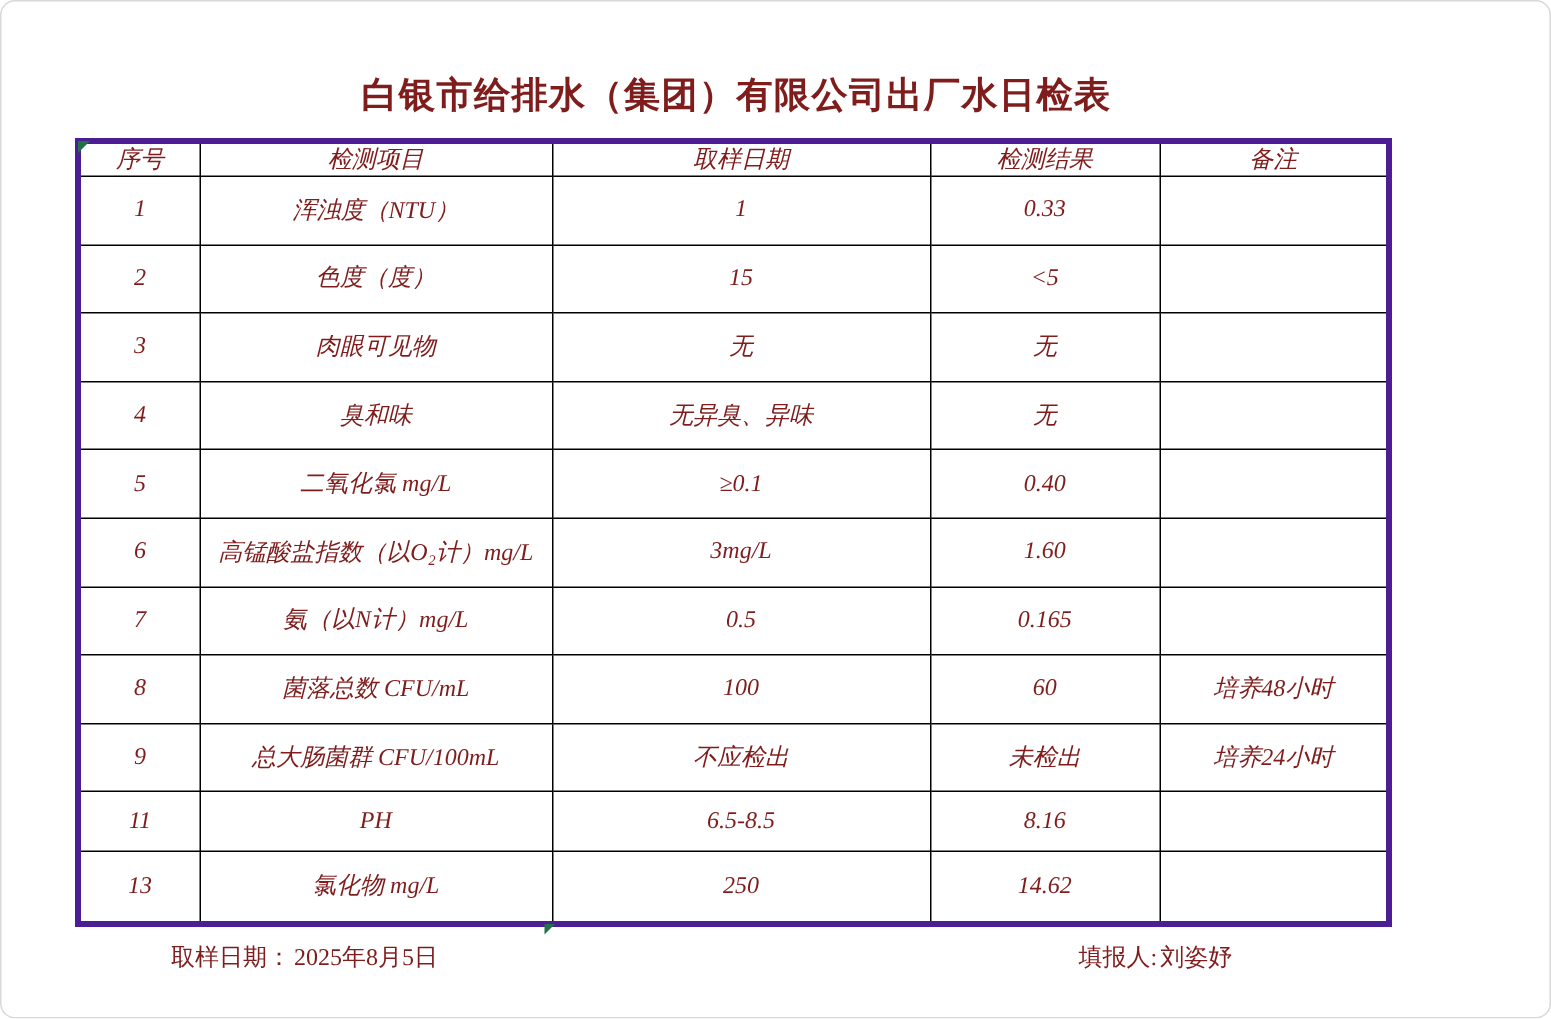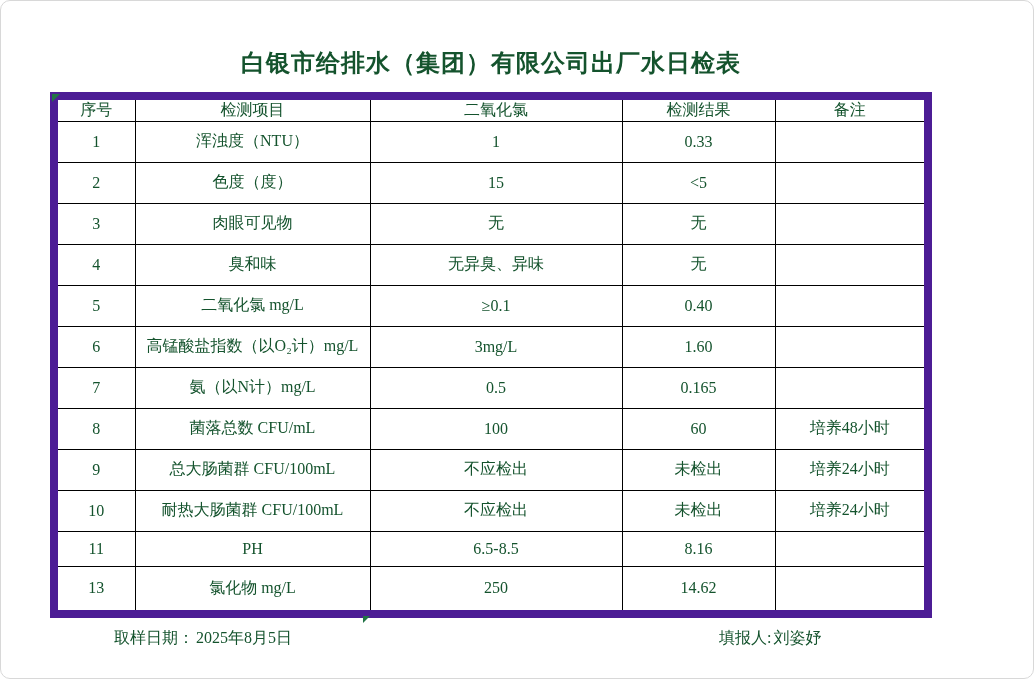--- a/index.html
+++ b/index.html
@@ -6,21 +6,21 @@
   .page {
     position: relative;
     width: 1034px;
     height: 679px;
     background: #ffffff;
     border: 1px solid #d8d8d8;
     border-radius: 10px;
     box-sizing: border-box;
     overflow: hidden;
     font-family: "Liberation Serif", "DejaVu Serif", serif;
-    color: #14532d;
+    color: #7f1d1d;
   }
   .doc-title {
     position: absolute;
     top: 46px;
     left: 0;
     width: 980px;
     text-align: center;
     font-size: 24px;
     font-weight: bold;
     letter-spacing: 1px;
@@ -37,21 +37,21 @@
   }
   table.report th, table.report td {
     border: 1px solid #000000;
     text-align: center;
     vertical-align: middle;
     font-weight: normal;
     padding: 0 2px;
     overflow: hidden;
     white-space: nowrap;
   }
-  table.report { border: 8px solid #4c1d95; }
+  table.report { border: 4px solid #4c1d95; font-style: italic; }
   col.c-no     { width: 81px;  }
   col.c-item   { width: 235px; }
   col.c-limit  { width: 252px; }
   col.c-result { width: 153px; }
   col.c-remark { width: 153px; }
   .corner-flag {
     position: absolute;
     left: 51px;
     top: 93px;
     width: 0; height: 0;
@@ -94,21 +94,21 @@
       <col class="c-no">
         <col class="c-item">
         <col class="c-limit">
         <col class="c-result">
         <col class="c-remark">
     </colgroup>
     <thead>
       <tr>
         <th>序号</th>
         <th>检测项目</th>
-        <th>二氧化氯</th>
+        <th>取样日期</th>
         <th>检测结果</th>
         <th>备注</th>
       </tr>
     </thead>
     <tbody>
         <tr>
           <td>1</td>
           <td>浑浊度（NTU）</td>
           <td>1</td>
           <td>0.33</td>
@@ -159,27 +159,20 @@
         <tr>
           <td>8</td>
           <td>菌落总数 CFU/mL</td>
           <td>100</td>
           <td>60</td>
           <td>培养48小时</td>
         </tr>
         <tr>
           <td>9</td>
           <td>总大肠菌群 CFU/100mL</td>
-          <td>不应检出</td>
-          <td>未检出</td>
-          <td>培养24小时</td>
-        </tr>
-        <tr>
-          <td>10</td>
-          <td>耐热大肠菌群 CFU/100mL</td>
           <td>不应检出</td>
           <td>未检出</td>
           <td>培养24小时</td>
         </tr>
         <tr>
           <td>11</td>
           <td>PH</td>
           <td>6.5-8.5</td>
           <td>8.16</td>
           <td></td>

